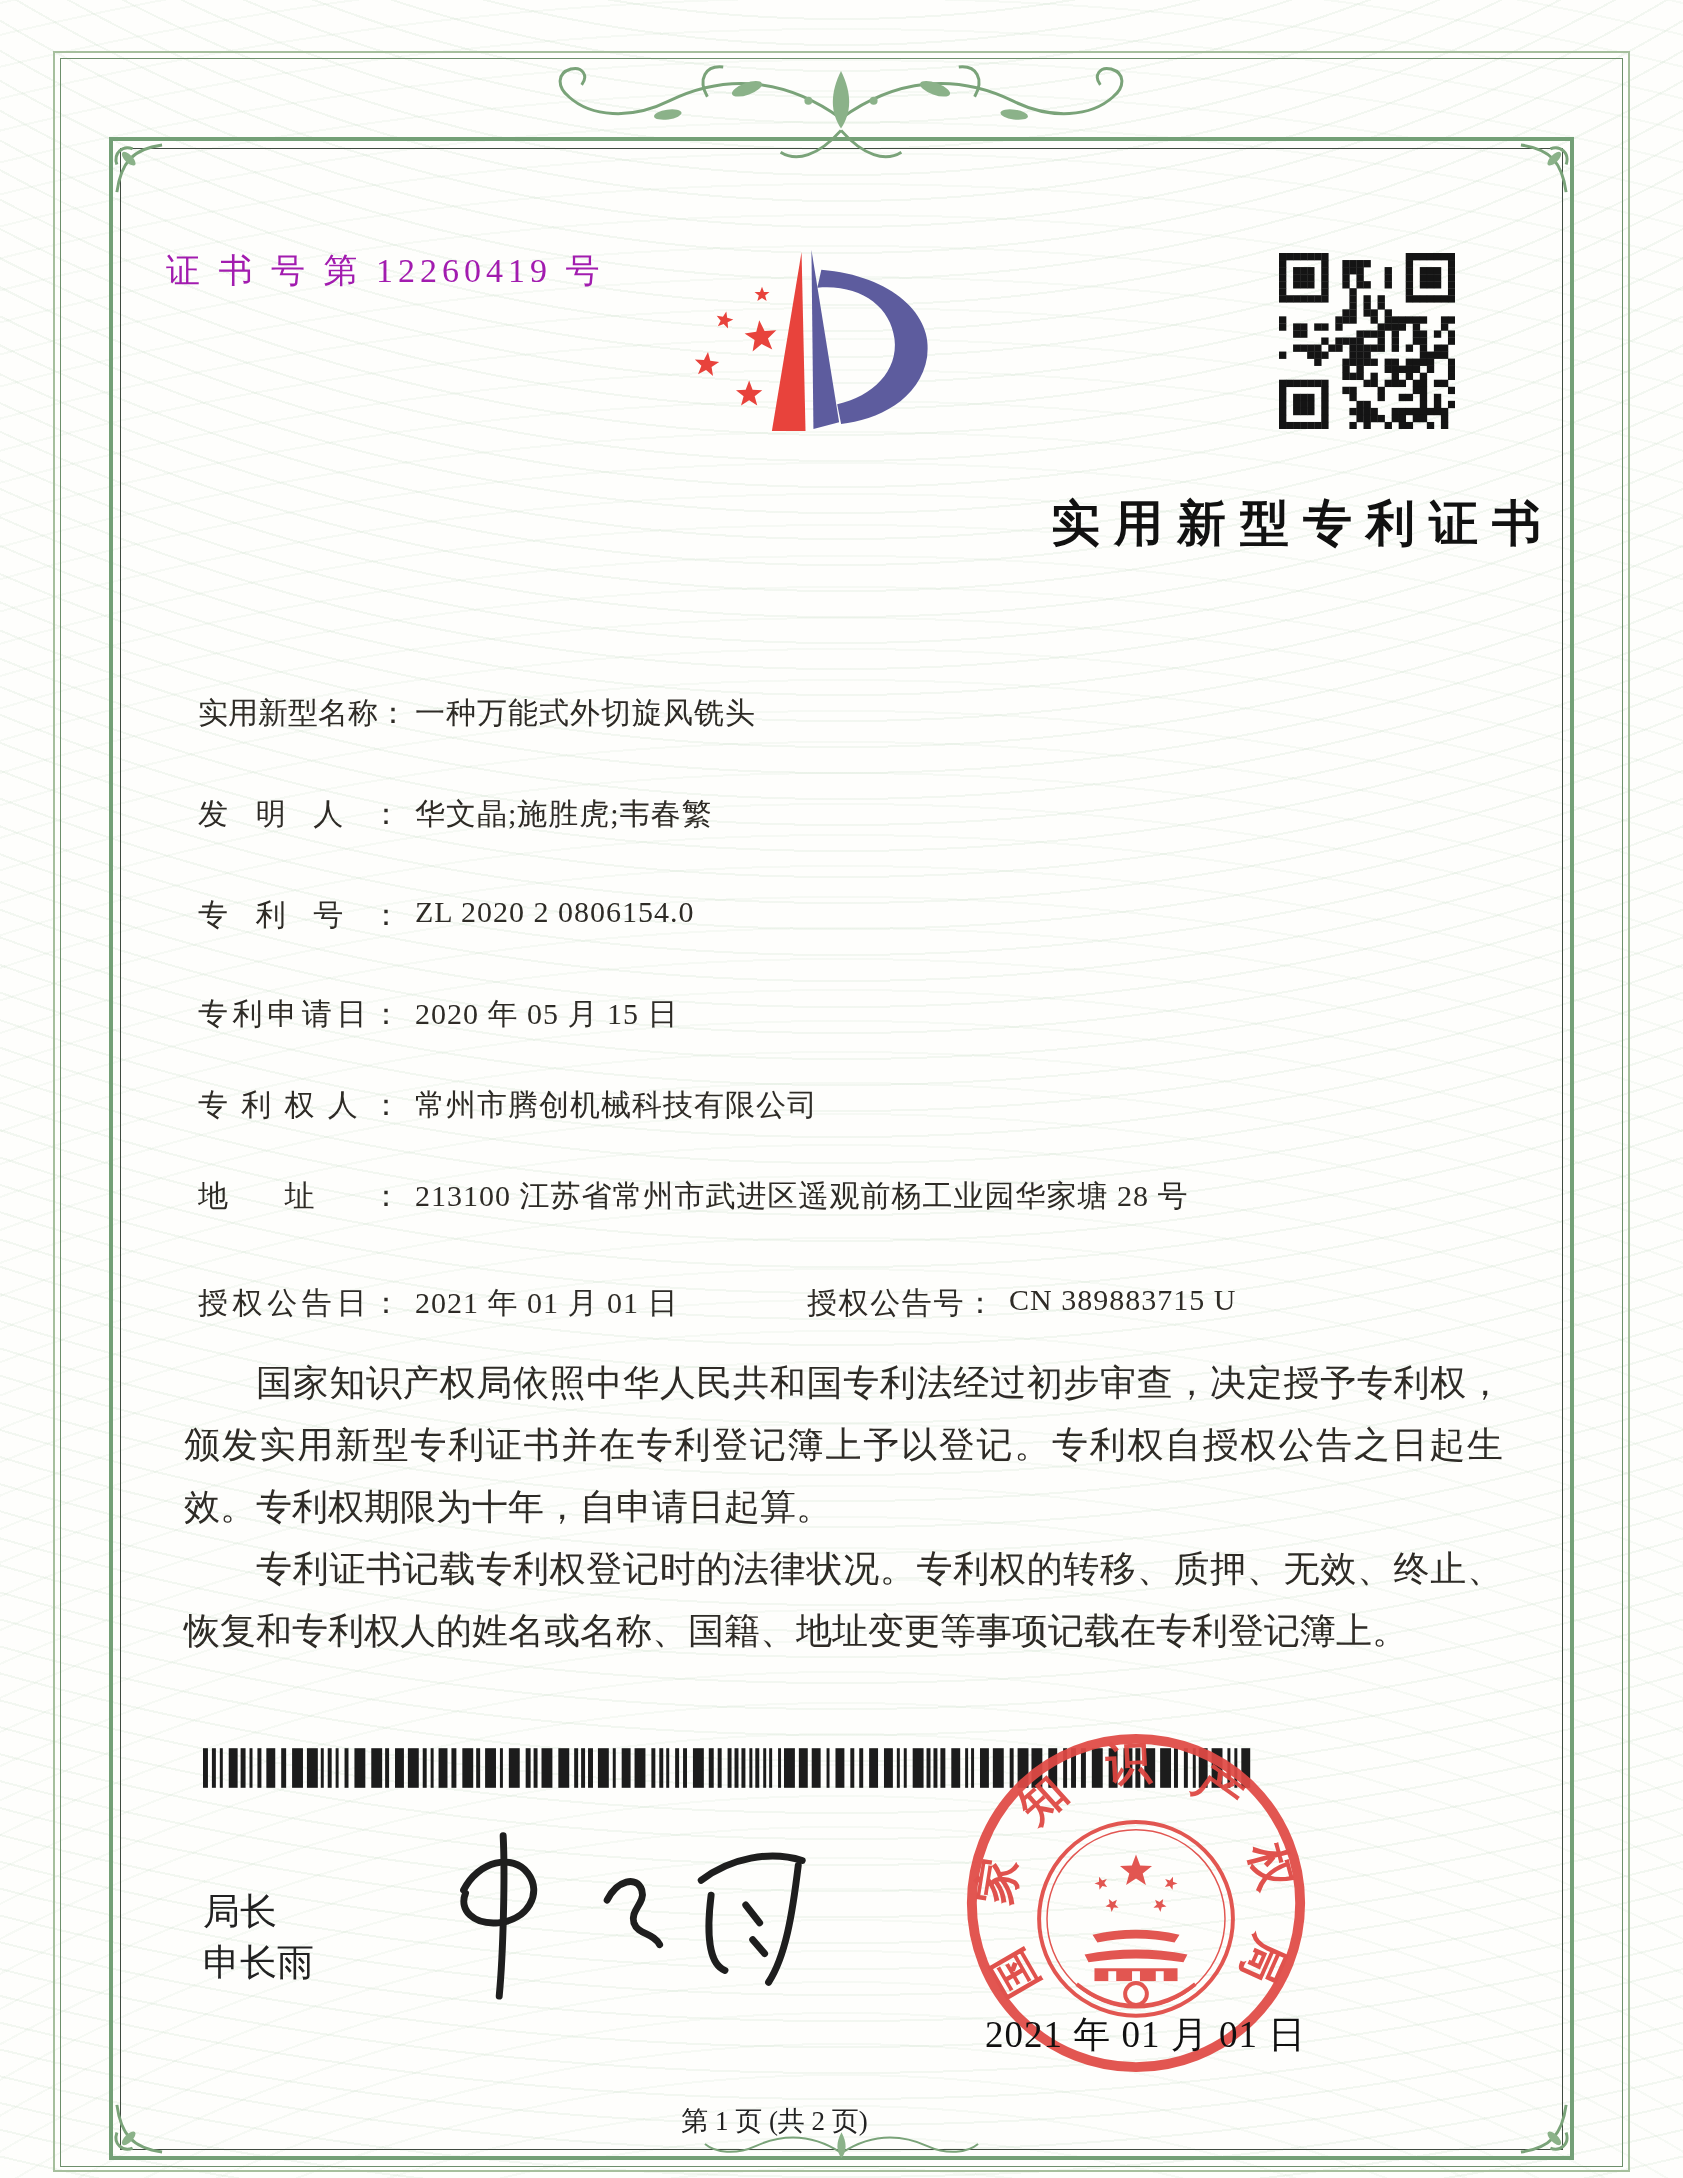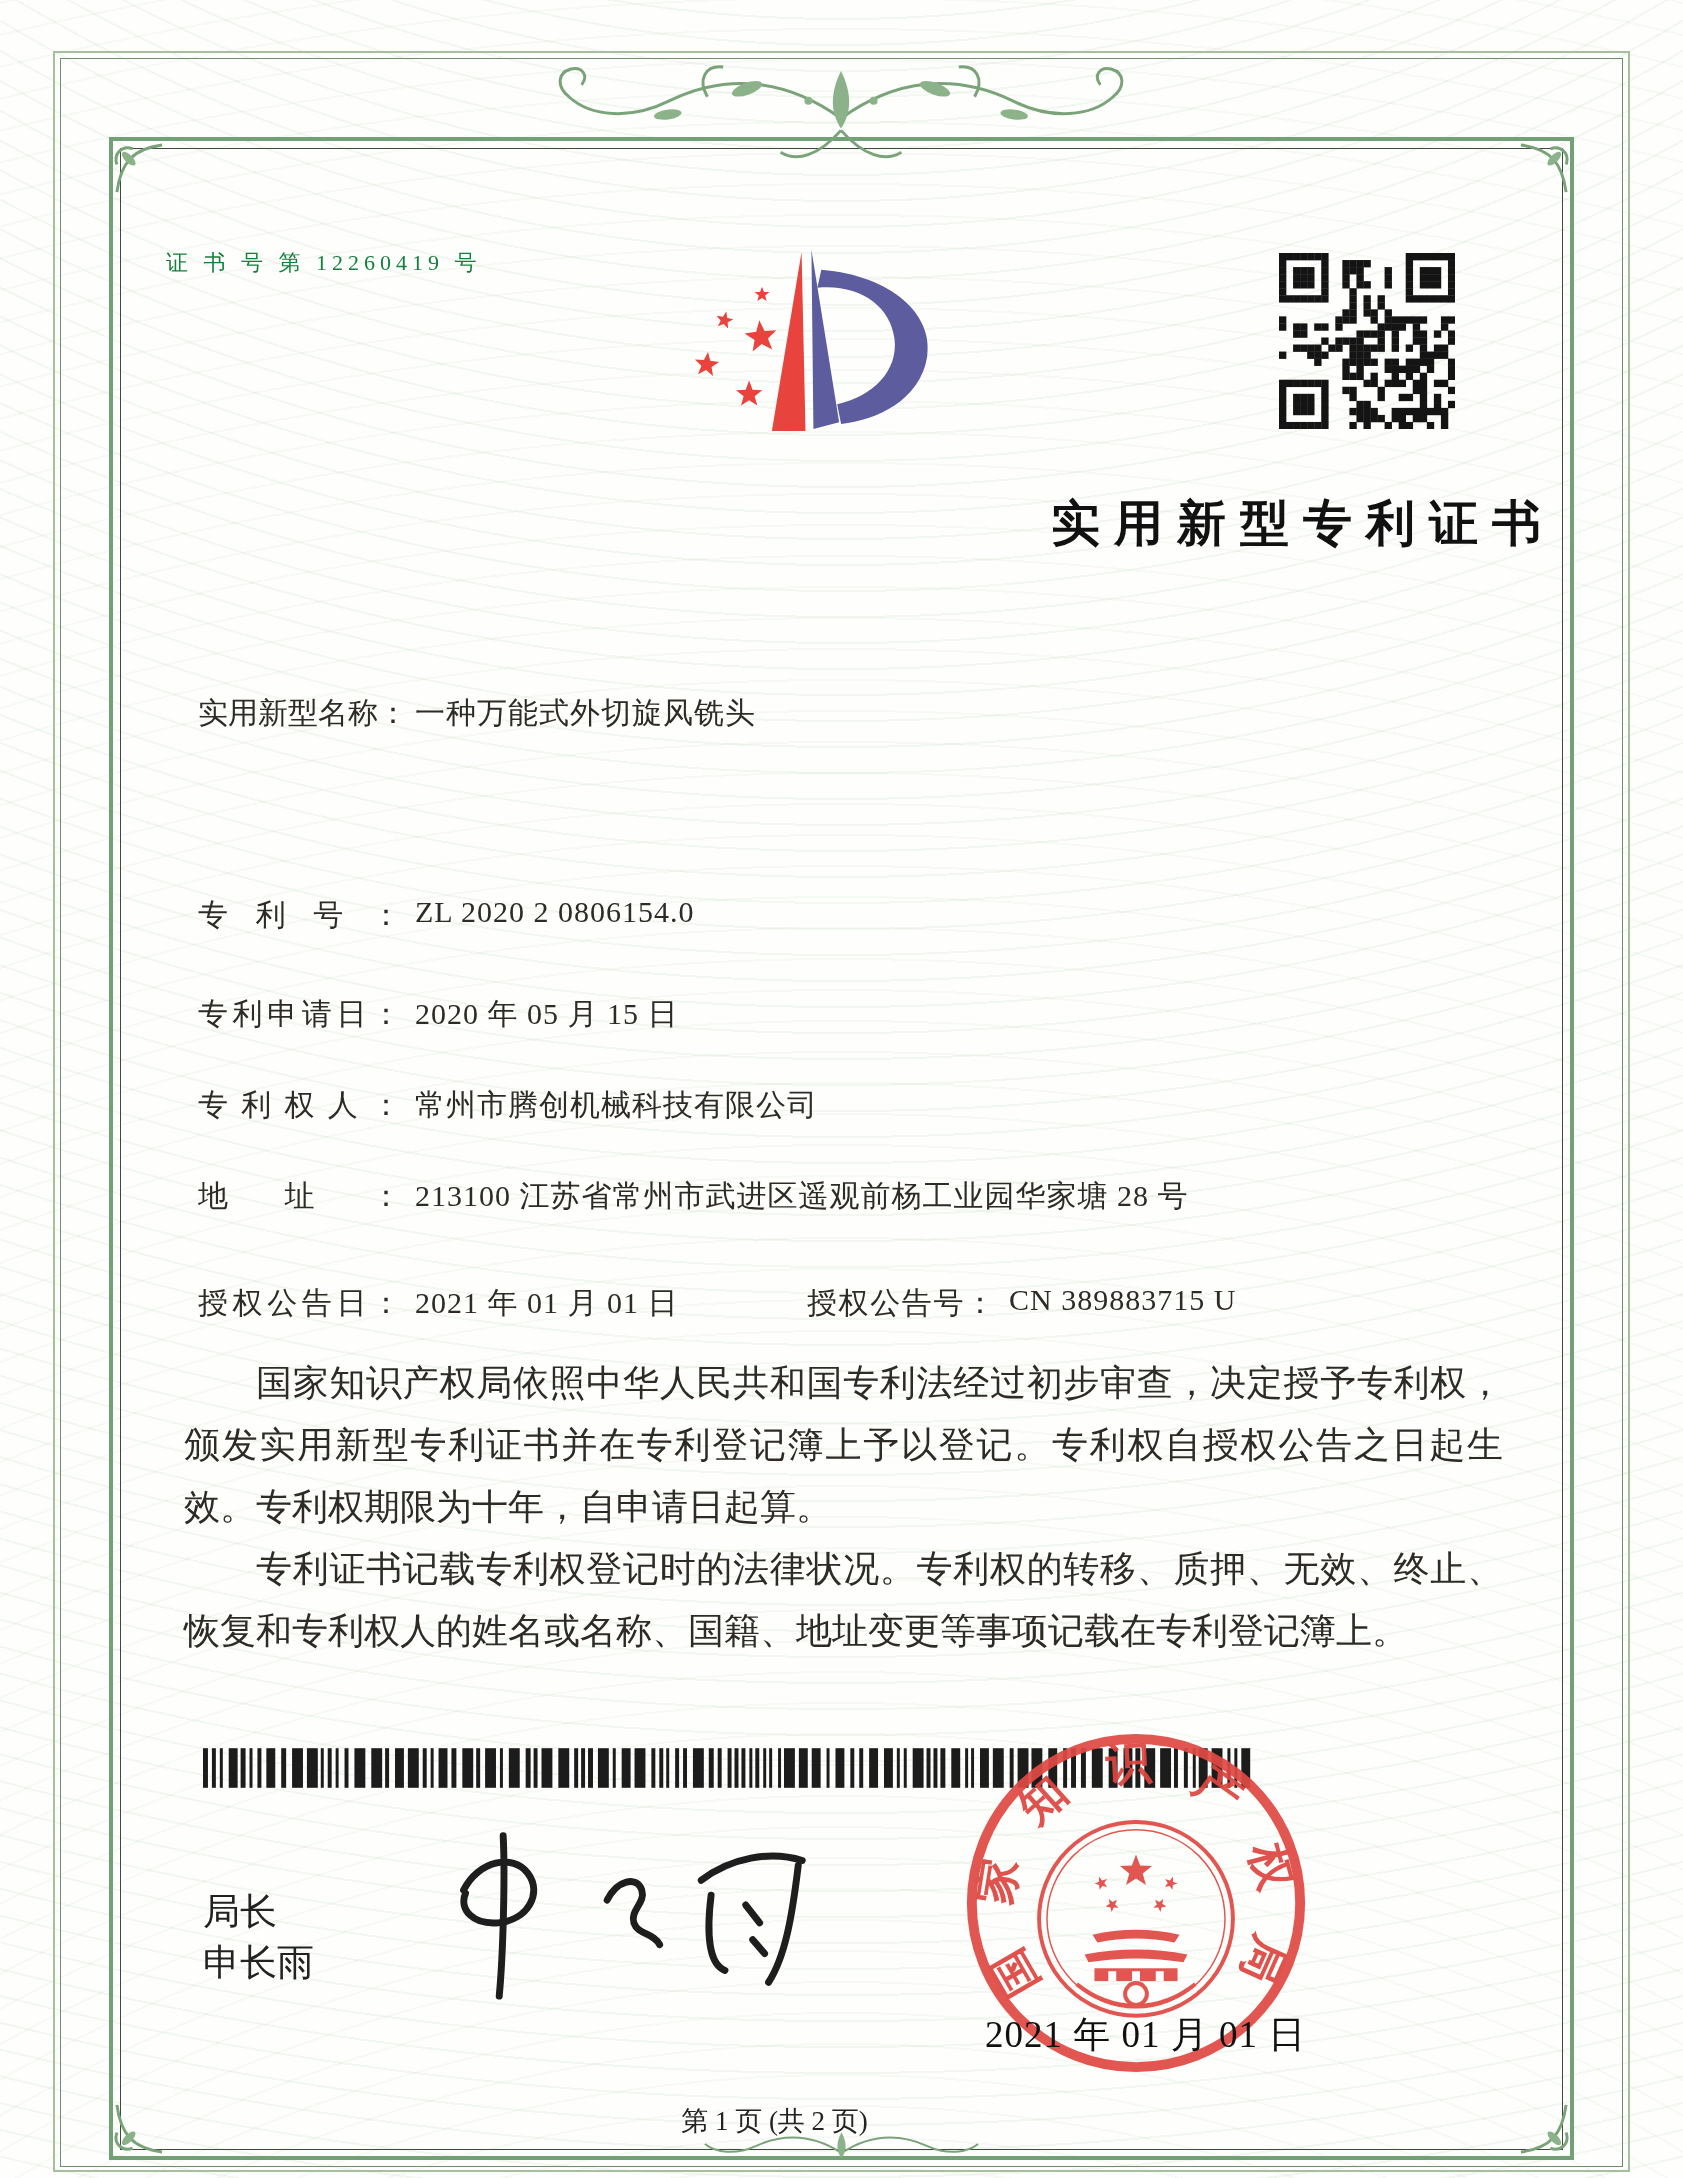--- a/index.html
+++ b/index.html
@@ -15,21 +15,21 @@
     background:
       repeating-radial-gradient(circle at 50% -1386px, rgba(140,185,140,0.10) 0 2px, rgba(0,0,0,0) 2px 26px),
       repeating-radial-gradient(circle at 50% 3564px, rgba(140,185,140,0.07) 0 2px, rgba(0,0,0,0) 2px 31px);
   }
   
   #frame-outer{left:53px;top:51px;right:53px;bottom:6px;border:2px solid #a6bf9d;}
   #frame-outer2{left:60px;top:58px;right:60px;bottom:11px;border:1px solid #6d8f6b;}
   #frame-inner{left:109px;top:137px;right:109px;bottom:18px;border:4px solid #74a077;}
   #frame-inner2{left:120px;top:148px;right:120px;bottom:28px;border:1px solid #3f4a3f;}
 
-  #cert-number{left:166px;top:248px;font-size:22px;letter-spacing:5px;color:#15803d;}
+  #cert-number{left:166px;top:248px;font-size:34px;letter-spacing:5px;color:#a21caf;}
   #title{left:0;top:491px;width:1555px;text-align:right;font-size:49px;font-weight:700;
          letter-spacing:14px;color:#111;}
 
   .field-row{left:198px;height:44px;white-space:nowrap;font-size:30px;color:#2e2b26;}
   .field-label{display:inline-block;width:203px;text-align:justify;text-align-last:justify;
                vertical-align:top;}
   .field-value{margin-left:14px;letter-spacing:1px;}
   #row-grant .pair2{position:absolute;left:609px;top:0;white-space:nowrap;}
 
   #paragraphs{left:184px;top:1352px;width:1319px;font-size:36px;line-height:62px;
@@ -407,20 +407,23 @@
       <rect x="28.48" y="170.88" width="7.42" height="7.42" fill="#141414"></rect>
       <rect x="35.6" y="170.88" width="7.42" height="7.42" fill="#141414"></rect>
       <rect x="42.72" y="170.88" width="7.42" height="7.42" fill="#141414"></rect>
     </svg>
 
   <div id="title" class="abs">实用新型专利证书</div>
 
   <div class="abs field-row" style="top:693px">
     <span class="field-label">实用新型名称：</span><span class="field-value">一种万能式外切旋风铣头</span>
   </div>
+  <div class="abs field-row" style="top:794px">
+    <span class="field-label">发明人：</span><span class="field-value">华文晶;施胜虎;韦春繁</span>
+  </div>
   <div class="abs field-row" style="top:895px">
     <span class="field-label">专利号：</span><span class="field-value">ZL 2020 2 0806154.0</span>
   </div>
   <div class="abs field-row" style="top:994px">
     <span class="field-label">专利申请日：</span><span class="field-value">2020 年 05 月 15 日</span>
   </div>
   <div class="abs field-row" style="top:1085px">
     <span class="field-label">专利权人：</span><span class="field-value">常州市腾创机械科技有限公司</span>
   </div>
   <div class="abs field-row" style="top:1176px">

